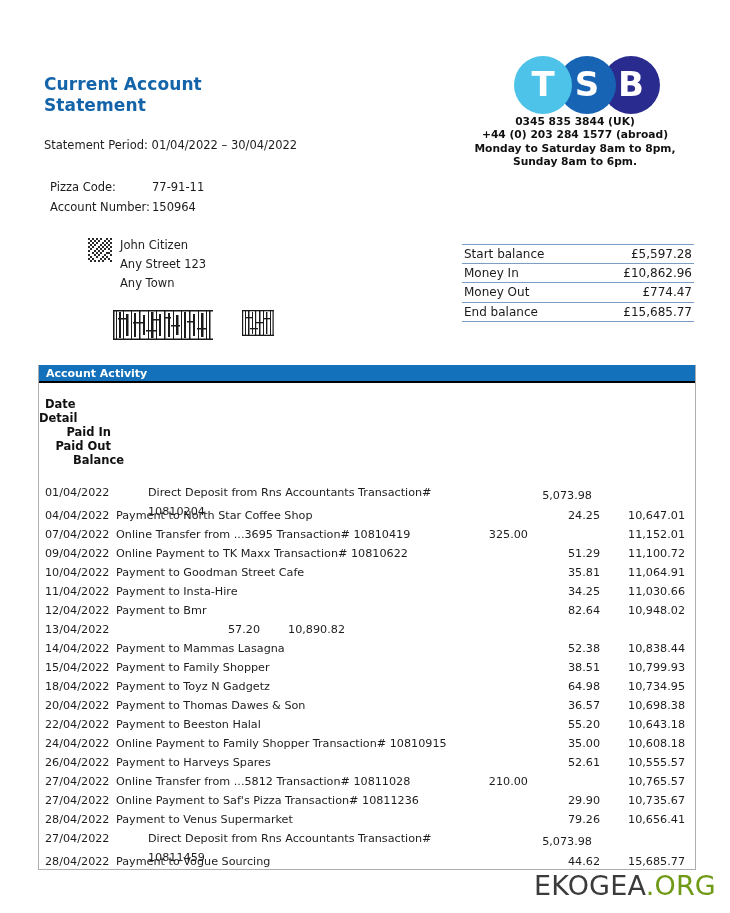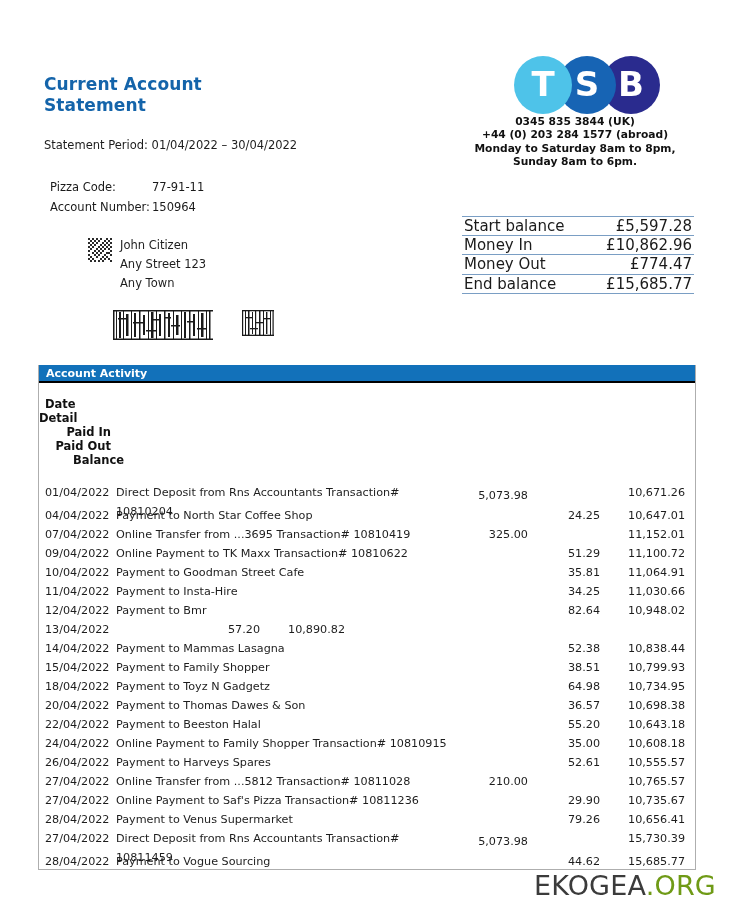--- a/index.html
+++ b/index.html
@@ -106,23 +106,23 @@
   }
   .barcode-b {
     position: absolute;
     left: 242px; top: 310px;
     width: 32px; height: 26px;
   }
 
   
   .summary {
     position: absolute;
-    left: 462px; top: 216px;
+    left: 462px; top: 244px;
     width: 232px;
-    font-size: 15px;
+    font-size: 12px;
   }
   .summary-row {
     display: flex;
     justify-content: space-between;
     align-items: center;
     height: 19.5px;
     border-bottom: 1.4px solid #7a9ec4;
     padding: 0 2px 0 2px;
   }
   .summary-row:first-child { border-top: 1.4px solid #7a9ec4; }
@@ -154,21 +154,21 @@
     padding: 14px 0 0 0;
     flex-direction: column;
   }
   .tx-row {
     display: flex;
     font-size: 11.2px;
     color: #1d1d1d;
     line-height: 19px;
     height: 19px;
   }
-  .tx-row.tall { height: 23px; line-height: 26px; }
+  .tx-row.tall { height: 23px; line-height: 26px; gap: 32px; }
   .tx-row.tall .c-date,
   .tx-row.tall .c-detail,
   .tx-row.tall .c-balance { line-height: 19px; }
 
   .c-date    { width: 77px; padding-left: 6px; flex: none; }
   .c-detail  { width: 340px; flex: none; }
   .c-in      { width: 72px; flex: none; text-align: right; }
   .c-out     { width: 72px; flex: none; text-align: right; }
   .c-balance { width: 88px; flex: none; text-align: right; padding-right: 3px; }
 

